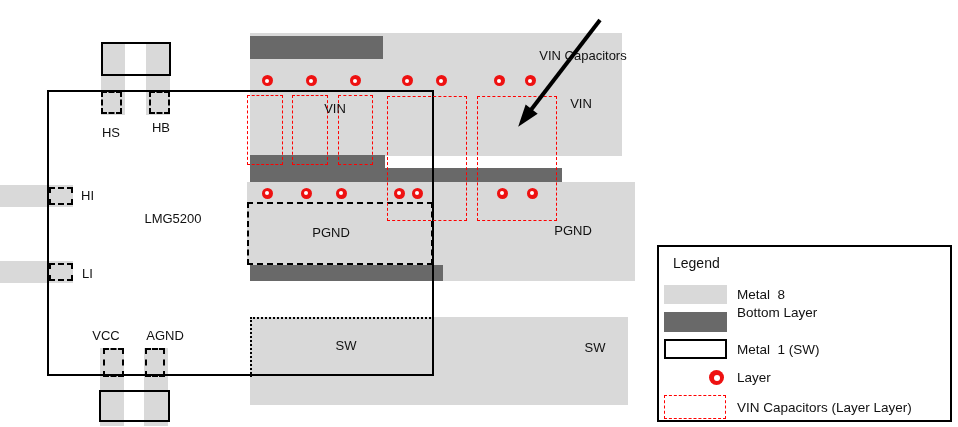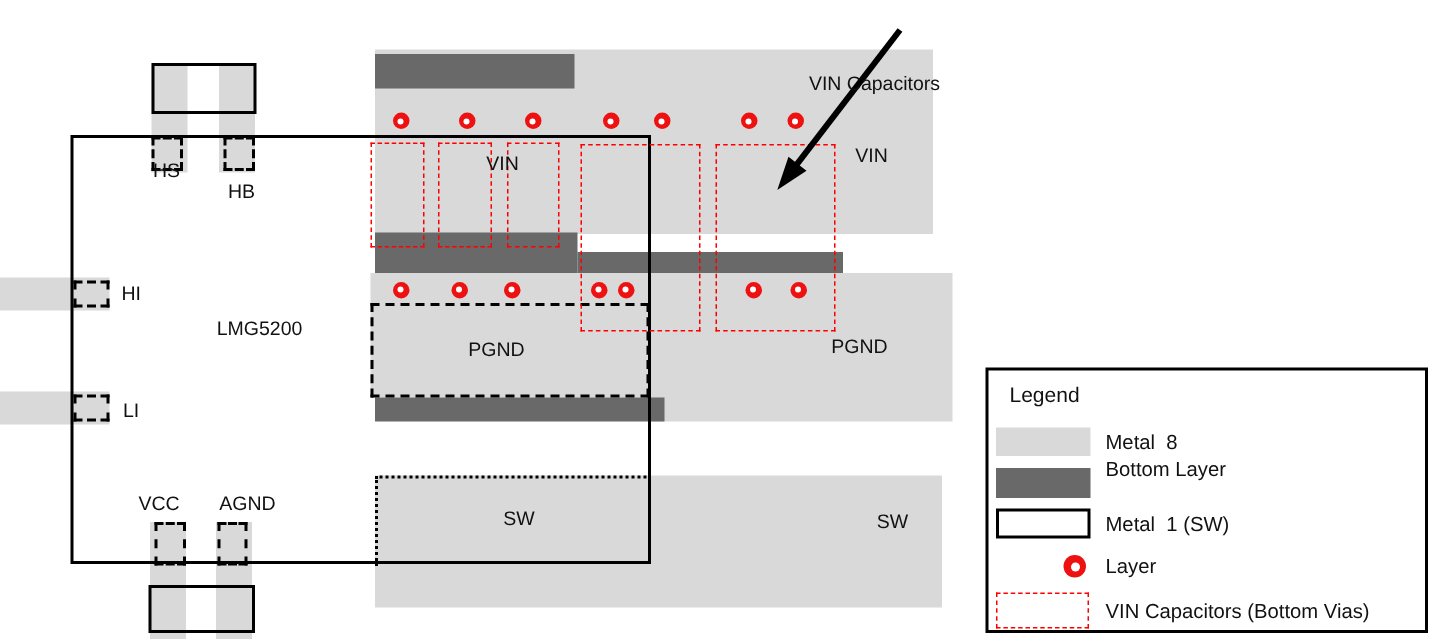--- a/index.html
+++ b/index.html
@@ -87,21 +87,21 @@
       <div class="via" style="left: 496.5px; top: 187.5px;"></div>
       <div class="via" style="left: 526.5px; top: 187.5px;"></div>
     </div>
 
   <svg class="arrow" width="958" height="427" viewBox="0 0 958 427">
     <line x1="600" y1="20" x2="530.7" y2="110.3" stroke="#000" stroke-width="4"></line>
     <polygon points="521,123 526.4,107 535.1,113.7" fill="#000" stroke="#000" stroke-width="3" stroke-linejoin="miter"></polygon>
   </svg>
 
   <div class="lbl" style="left:527px;top:2px;width:112px;margin-top:47px;">VIN Capacitors</div>
-  <div class="lbl" style="left:96px;top:107px;width:30px;">HS</div>
+  <div class="lbl" style="left:96px;top:126px;width:30px;">HS</div>
   <div class="lbl" style="left:146px;top:121px;width:30px;">HB</div>
   <div class="lbl lbl-left" style="left:81px;top:189px;width:24px;">HI</div>
   <div class="lbl lbl-left" style="left:82px;top:267px;width:24px;">LI</div>
   <div class="lbl" style="left:88px;top:329px;width:36px;">VCC</div>
   <div class="lbl" style="left:142px;top:329px;width:46px;">AGND</div>
   <div class="lbl" style="left:135px;top:212px;width:76px;">LMG5200</div>
   <div class="lbl" style="left:317px;top:102px;width:36px;">VIN</div>
   <div class="lbl" style="left:563px;top:97px;width:36px;">VIN</div>
   <div class="lbl" style="left:303px;top:226px;width:56px;">PGND</div>
   <div class="lbl" style="left:545px;top:224px;width:56px;">PGND</div>
@@ -117,16 +117,16 @@
     <div class="abs bottom" style="left:5px;top:65px;width:63px;height:20px;"></div>
     <div class="legend-lbl" style="left:78px;top:56px;">Bottom Layer</div>
 
     <div class="abs swatch-sw" style="left:5px;top:92px;width:63px;height:20px;"></div>
     <div class="legend-lbl" style="left:78px;top:93px;">Metal  1 (SW)</div>
 
     <div class="via-lg" style="left:50px;top:123px;"></div>
     <div class="legend-lbl" style="left:78px;top:121px;">Layer</div>
 
     <div class="abs swatch-cap" style="left:5px;top:148px;width:62px;height:24px;"></div>
-    <div class="legend-lbl" style="left:78px;top:151px;">VIN Capacitors (Bottom Vias)</div>
+    <div class="legend-lbl" style="left:78px;top:151px;">VIN Capacitors (Layer Layer)</div>
   </div>
 
 </div>
 
 </body></html>

